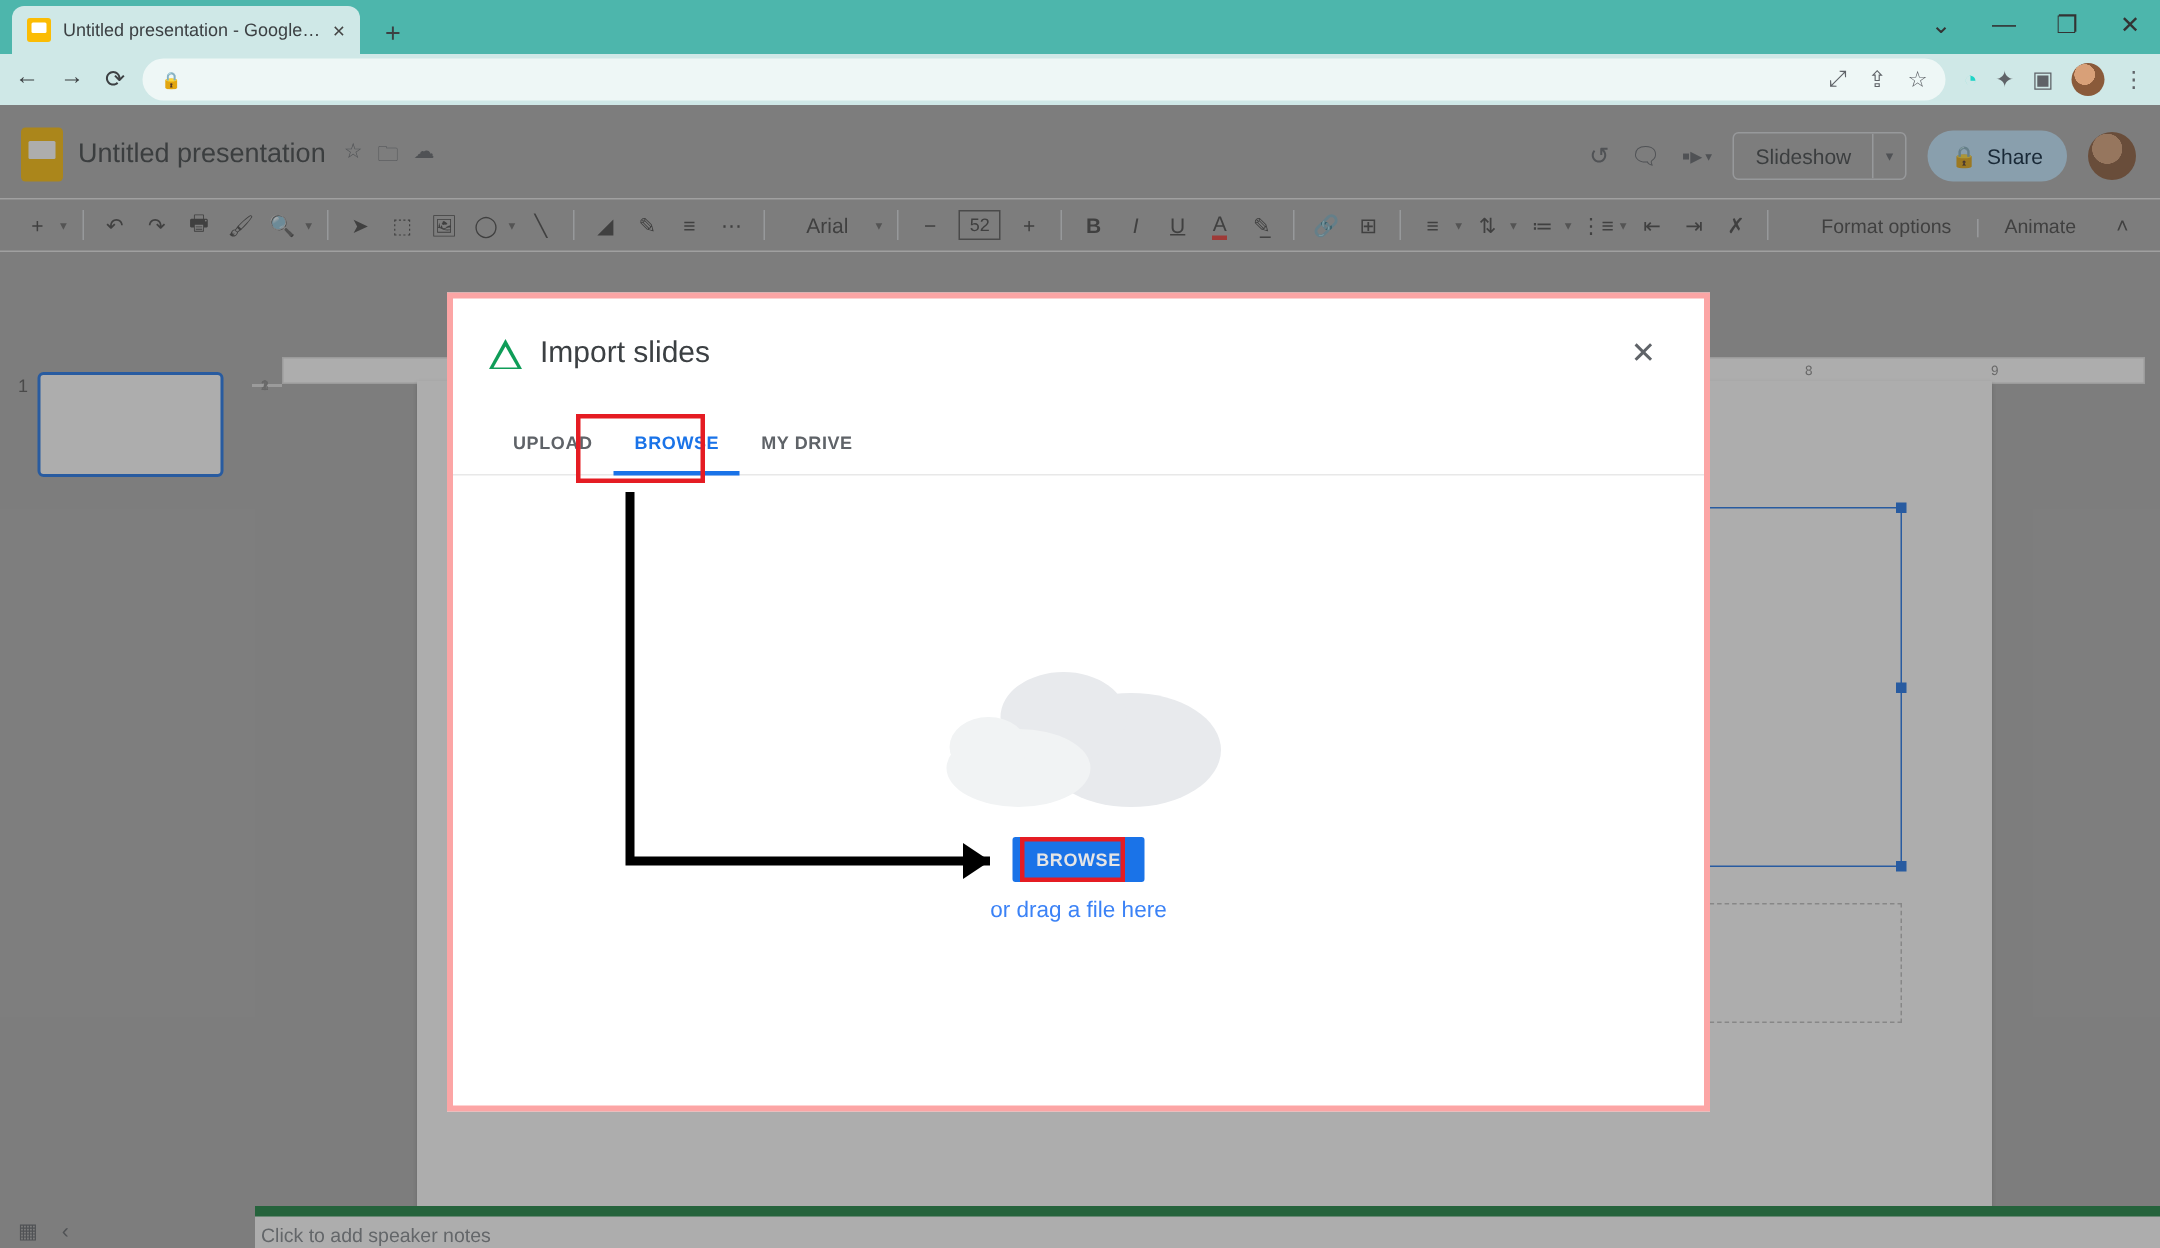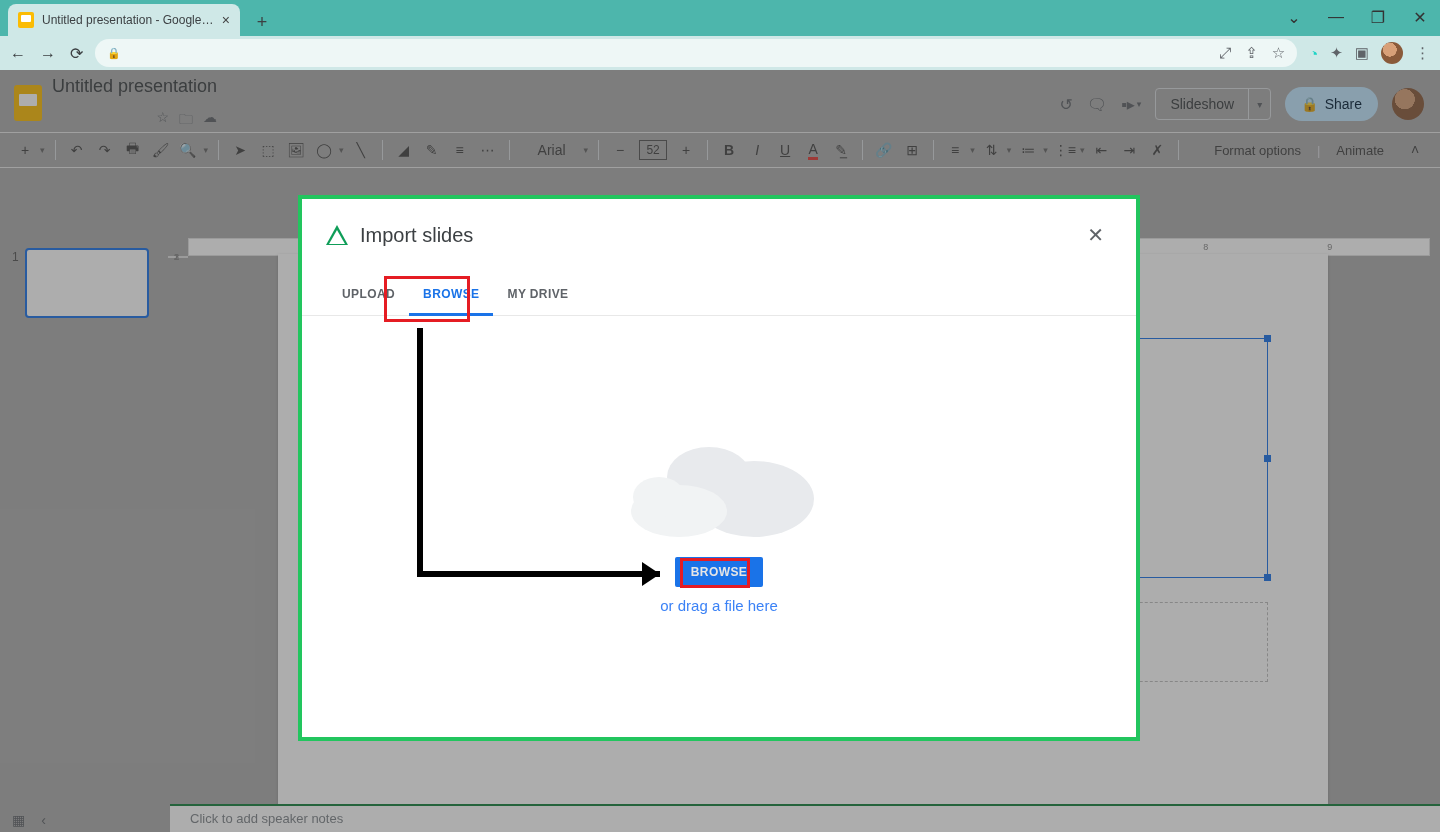--- a/index.html
+++ b/index.html
@@ -22,21 +22,21 @@
 .omnibox .lock { font-size:11px; color:#5f6368; }
 .omnibox-right { display:flex; gap:14px; color:#5f6368; font-size:15px; }
 .ext-icons { display:flex; gap:12px; align-items:center; color:#5f6368; font-size:15px; }
 .avatar-sm { width:22px; height:22px; border-radius:50%; background:radial-gradient(circle at 40% 35%, #d8a078 0 35%, #8a5a3a 36% 100%); }
 
 
 .app-header { height:62px; display:flex; align-items:center; padding:6px 16px 0 14px; gap:10px; }
 .slides-logo { width:28px; height:36px; background:#fbbc04; border-radius:3px; position:relative; margin-top:-2px; }
 .slides-logo::after { content:""; position:absolute; left:5px; right:5px; top:9px; height:12px; background:#fff; border-radius:1px; }
 .doc-meta { display:flex; flex-direction:column; gap:2px; }
-.doc-title-row { display:flex; align-items:flex-end; gap:12px;flex-direction:column; }
+.doc-title-row { display:flex; align-items:flex-start; gap:12px; }
 .doc-title { font-size:18px; color:#3c4043; }
 .doc-icons { display:flex; gap:10px; color:#5f6368; font-size:14px; }
 .menu-bar { display:flex; gap:16px; font-size:13px; color:#3c4043; margin-top:2px; }
 .menu-bar span { cursor:pointer; }
 .header-right { margin-left:auto; display:flex; align-items:center; gap:14px; color:#5f6368; font-size:16px; }
 .cam-btn { display:flex; align-items:center; gap:2px; }
 .slideshow-btn { display:flex; align-items:center; border:1px solid #dadce0; border-radius:4px; overflow:hidden; height:32px; }
 .slideshow-main { padding:0 14px; font-size:14px; color:#3c4043; display:flex; align-items:center; height:100%; cursor:pointer; }
 .slideshow-drop { width:22px; border-left:1px solid #dadce0; display:flex; align-items:center; justify-content:center; height:100%; cursor:pointer; font-size:10px; }
 .share-btn { background:#c2e7ff; border-radius:18px; height:34px; padding:0 16px; display:flex; align-items:center; gap:6px; font-size:14px; color:#001d35; cursor:pointer; }
@@ -65,28 +65,28 @@
 .v-ruler .tick { left:5px; transform:translateY(-50%); }
 .indent-mark { position:absolute; top:0; left:150px; width:0; height:0; border-left:5px solid transparent; border-right:5px solid transparent; border-top:8px solid #1a73e8; }
 .slide-canvas { position:absolute; left:110px; top:16px; width:1050px; height:590px; background:#fff; box-shadow:0 1px 3px rgba(0,0,0,.2); }
 .title-box { position:absolute; left:60px; top:84px; width:930px; height:240px; border:1px solid #1a73e8; }
 .title-box .handle { position:absolute; width:7px; height:7px; background:#1a73e8; }
 .h-tl{top:-4px;left:-4px}.h-tr{top:-4px;right:-4px}.h-bl{bottom:-4px;left:-4px}.h-br{bottom:-4px;right:-4px}
 .h-tm{top:-4px;left:50%;margin-left:-3px}.h-bm{bottom:-4px;left:50%;margin-left:-3px}
 .h-ml{top:50%;left:-4px;margin-top:-3px}.h-mr{top:50%;right:-4px;margin-top:-3px}
 .sub-box { position:absolute; left:60px; top:348px; width:930px; height:80px; border:1px dashed #bdbdbd; }
 .handle-bar { position:absolute; bottom:12px; left:50%; width:60px; height:4px; background:#dadce0; border-radius:2px; transform:translateX(-50%); }
-.notes-bar { position:absolute; bottom:0; left:170px; right:0; height:28px; background:#fff; border-top:2px solid #15803d; padding:5px 20px; font-size:13px; color:#80868b; }
+.notes-bar { position:absolute; bottom:0; left:170px; right:0; height:28px; background:#fff; border-top:7px solid #15803d; padding:5px 4px; font-size:13px; color:#80868b; }
 .bottom-left { position:absolute; bottom:4px; left:12px; display:flex; gap:16px; color:#5f6368; font-size:14px; }
 
 
 .dim { position:absolute; top:70px; left:0; right:0; bottom:0; background:rgba(60,60,60,.42); }
 
 
-.dialog-border { position:absolute; left:298px; top:195px; width:842px; height:546px; background:#fff; border:4px solid #22c55e; }
+.dialog-border { position:absolute; left:298px; top:195px; width:842px; height:546px; background:#fff; border:4px solid #fca5a5; }
 .dialog-header { display:flex; align-items:center; padding:20px 24px 8px 24px; gap:12px; }
 .drive-icon { width:22px; height:20px; position:relative; }
 .drive-icon::before { content:""; position:absolute; left:0; top:0; border-left:11px solid transparent; border-right:11px solid transparent; border-bottom:20px solid #0f9d58; }
 .drive-icon::after { content:""; position:absolute; left:3px; top:5px; border-left:8px solid transparent; border-right:8px solid transparent; border-bottom:14px solid #fff; }
 .dialog-title { font-size:20px; color:#3c4043; }
 .close-x { margin-left:auto; font-size:20px; color:#5f6368; cursor:pointer; padding:4px 8px; }
 .dialog-tabs { display:flex; gap:0; padding:18px 26px 0 26px; border-bottom:1px solid #e8e8e8; font-size:12px; font-weight:600; letter-spacing:.4px; color:#5f6368; }
 .dtab { padding:10px 14px 12px 14px; cursor:pointer; }
 .dtab.active { color:#1a73e8; border-bottom:3px solid #1a73e8; margin-bottom:-1px; }
 .upload-area { flex:1; display:flex; flex-direction:column; align-items:center; justify-content:center; height:410px; position:relative; }

